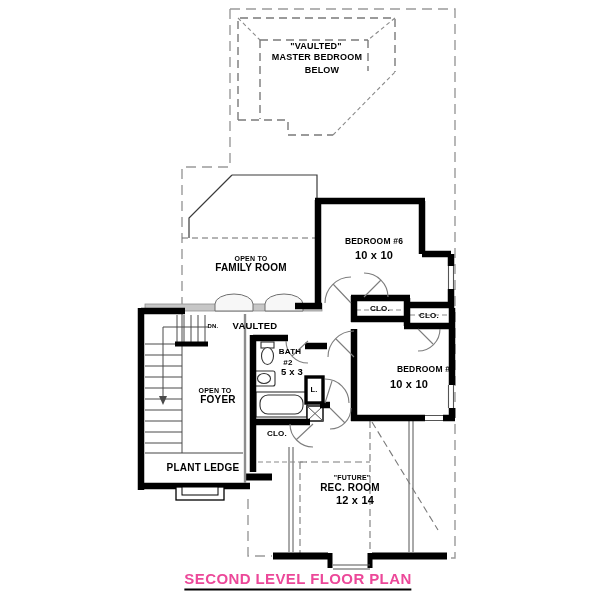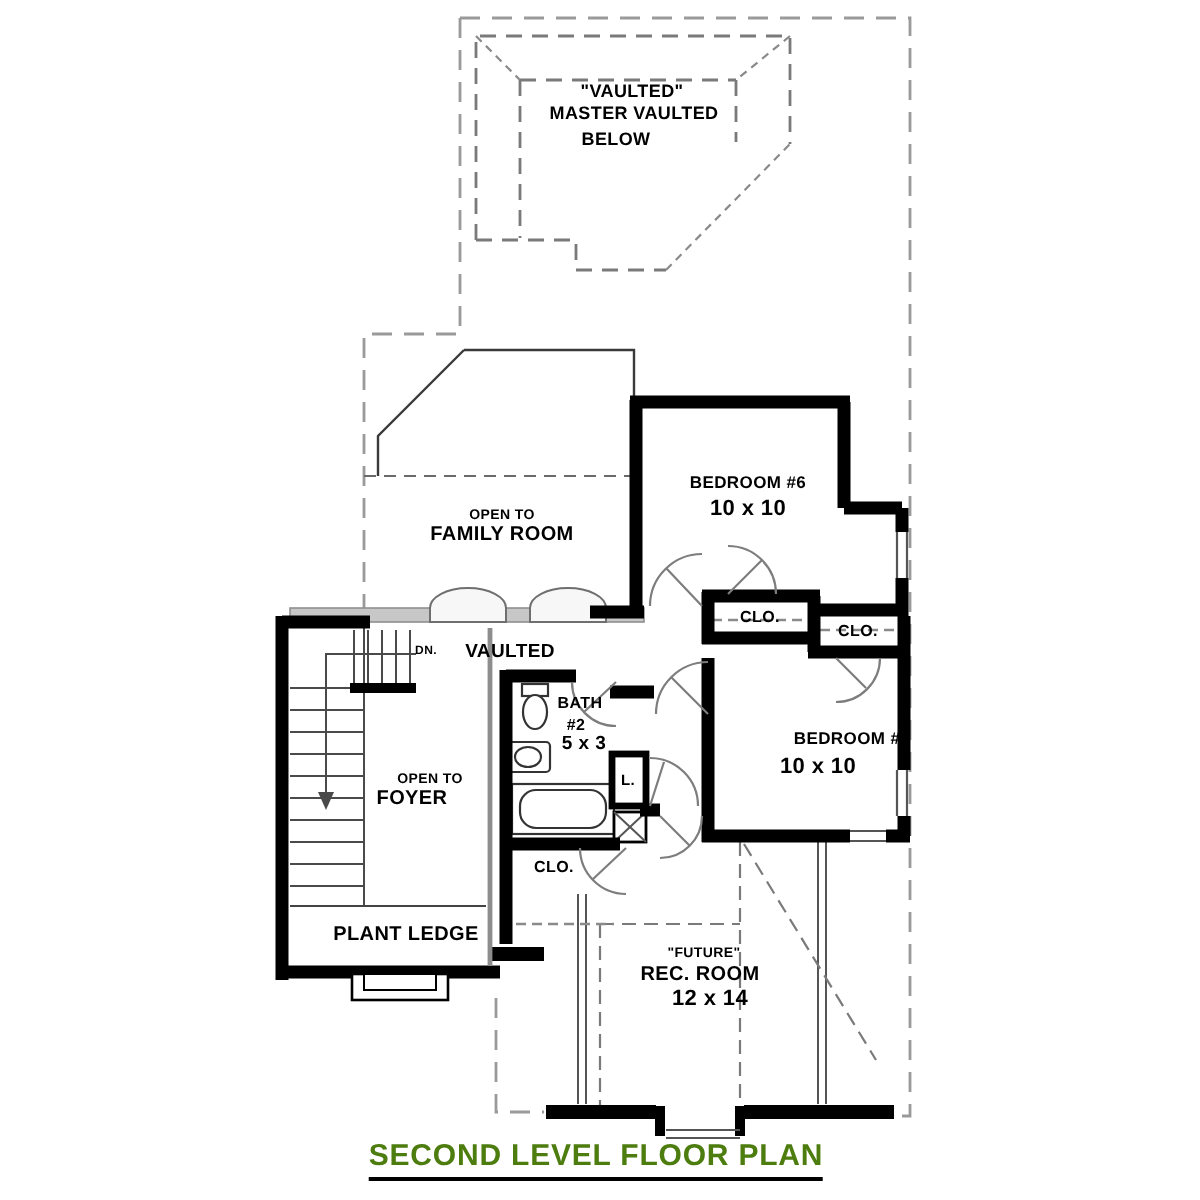--- a/index.html
+++ b/index.html
@@ -1,21 +1,21 @@
 <!DOCTYPE html>
 <html><head>
 <meta charset="utf-8">
 <style>
   html,body{margin:0;padding:0;background:#fff;}
   #canvas{position:relative;width:600px;height:600px;background:#fff;overflow:hidden;
           font-family:"Liberation Sans","DejaVu Sans",sans-serif;}
   #plan-svg{position:absolute;left:0;top:0;}
   .lbl{position:absolute;transform:translate(-50%,-50%);font-weight:bold;color:#000;
        white-space:nowrap;line-height:1;letter-spacing:.2px;}
-  .title{position:absolute;transform:translate(-50%,-50%);font-weight:bold;color:#4d7c0f;
+  .title{position:absolute;transform:translate(-50%,-50%);font-weight:bold;color:#ec4899;
          white-space:nowrap;font-size:15px;letter-spacing:.4px;
          border-bottom:2px solid #000;padding-bottom:2px;}
 </style>
 </head>
 <body>
 
 <div id="canvas">
 
 <svg id="plan-svg" width="600" height="600" viewBox="0 0 600 600">
 
@@ -151,22 +151,22 @@
     <path d="M440,329 A22,22 0 0 1 418,351 M418,329 L433,344"></path>
     <path d="M354,331 A26,26 0 0 0 328,357 M354,357 L336,339"></path>
     <path d="M286,341 A22,22 0 0 0 308,363 M308,341 L292,356"></path>
     <path d="M351,408 A21,21 0 0 1 330,429 M330,408 L345,423"></path>
     <path d="M290,424 A23,23 0 0 0 313,447 M313,424 L296,440"></path>
     <path d="M325,379 A24,24 0 0 1 349,403 M325,403 L332,381"></path>
   </g>
 </svg>
 
 <div class="lbl" style="left:316px;top:46px;font-size:9px">"VAULTED"</div>
-<div class="lbl" style="left:317px;top:57px;font-size:9px">MASTER VAULTED</div>
-<div class="lbl" style="left:308px;top:70px;font-size:9px">BELOW</div>
+<div class="lbl" style="left:317px;top:57px;font-size:9px">MASTER BEDROOM</div>
+<div class="lbl" style="left:322px;top:70px;font-size:9px">BELOW</div>
 
 <div class="lbl" style="left:251px;top:258px;font-size:7px">OPEN TO</div>
 <div class="lbl" style="left:251px;top:268px;font-size:10px">FAMILY ROOM</div>
 
 <div class="lbl" style="left:374px;top:241px;font-size:8.5px">BEDROOM #6</div>
 <div class="lbl" style="left:374px;top:255px;font-size:11px">10 x 10</div>
 
 <div class="lbl" style="left:380px;top:309px;font-size:8px">CLO.</div>
 <div class="lbl" style="left:429px;top:316px;font-size:8px">CLO.</div>
 
@@ -176,21 +176,21 @@
 <div class="lbl" style="left:290px;top:352px;font-size:8px">BATH</div>
 <div class="lbl" style="left:288px;top:363px;font-size:8px">#2</div>
 <div class="lbl" style="left:292px;top:372px;font-size:9.5px">5 x 3</div>
 
 <div class="lbl" style="left:314px;top:390px;font-size:7.5px">L.</div>
 
 <div class="lbl" style="left:426px;top:369px;font-size:8.5px">BEDROOM #3</div>
 <div class="lbl" style="left:409px;top:384px;font-size:11px">10 x 10</div>
 
 <div class="lbl" style="left:215px;top:390px;font-size:7px">OPEN TO</div>
-<div class="lbl" style="left:206px;top:400px;font-size:10px">FOYER</div>
+<div class="lbl" style="left:218px;top:400px;font-size:10px">FOYER</div>
 
 <div class="lbl" style="left:277px;top:434px;font-size:8px">CLO.</div>
 
 <div class="lbl" style="left:203px;top:468px;font-size:10px">PLANT LEDGE</div>
 
 <div class="lbl" style="left:352px;top:477px;font-size:7px">"FUTURE"</div>
 <div class="lbl" style="left:350px;top:488px;font-size:10px">REC. ROOM</div>
 <div class="lbl" style="left:355px;top:500px;font-size:11px">12 x 14</div>
 
 <div class="title" style="left:298px;top:580px">SECOND LEVEL FLOOR PLAN</div>

